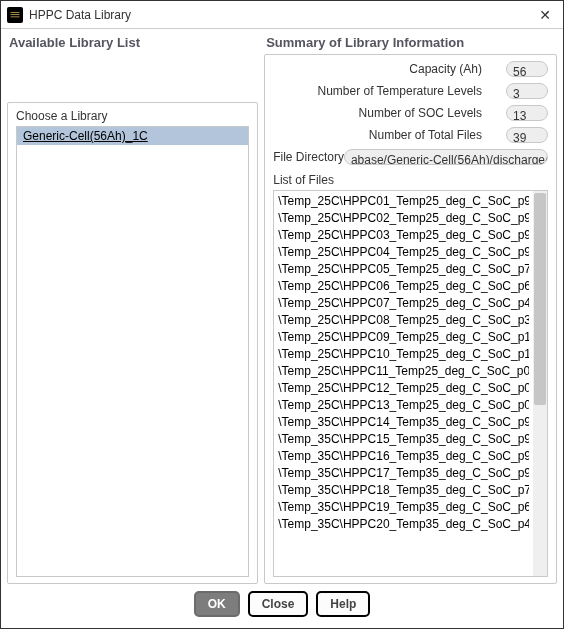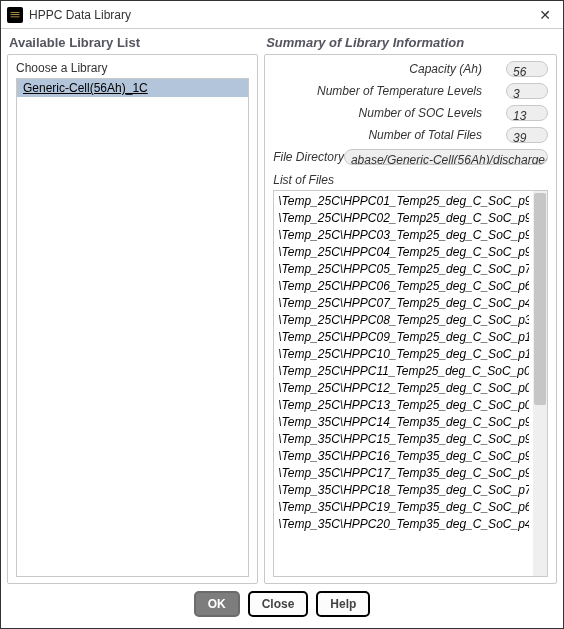--- a/index.html
+++ b/index.html
@@ -58,22 +58,22 @@
     flex-direction: row;
     padding: 4px 6px 0 6px;
     gap: 6px;
     min-height: 0;
   }
   .panel {
     display: flex;
     flex-direction: column;
     min-height: 0;
   }
-  .panel.left { width: 260px; }
-  .panel.right { flex: 1; font-style: italic; }
+  .panel.left { width: 260px; gap: 48px; }
+  .panel.right { flex: 1; }
   .panel-title {
     font-weight: bold;
     color: #555560;
     font-size: 13px;
     padding: 2px 0 4px 2px;
   }
   .panel-frame {
     flex: 1;
     border: 1px solid #c9c9c9;
     border-radius: 2px;

